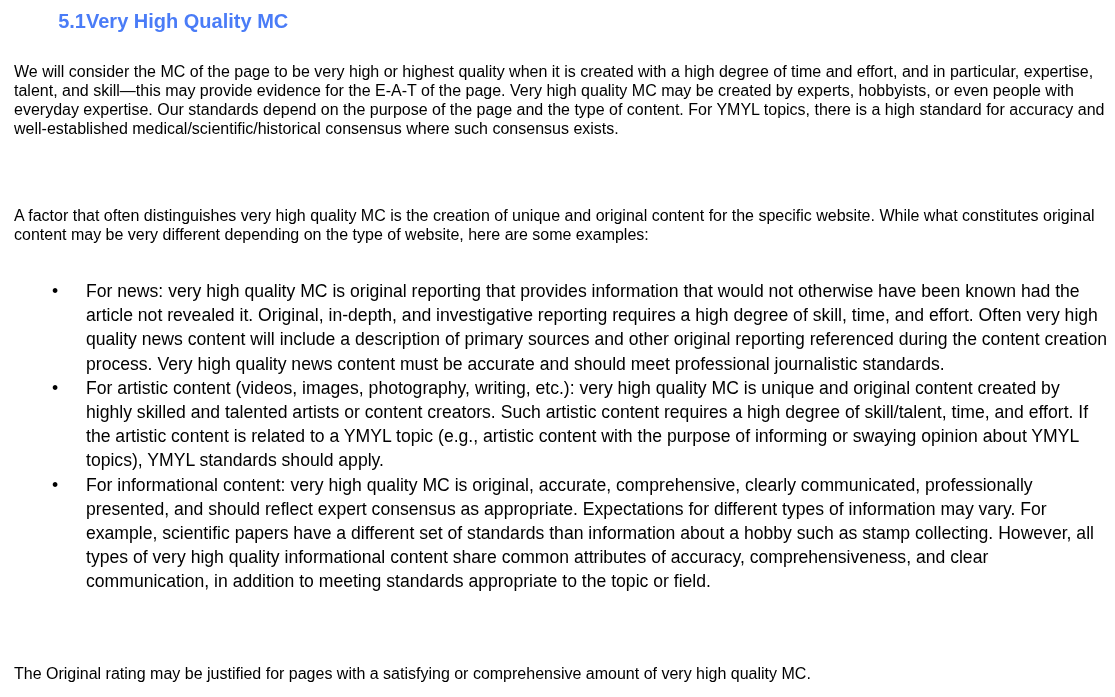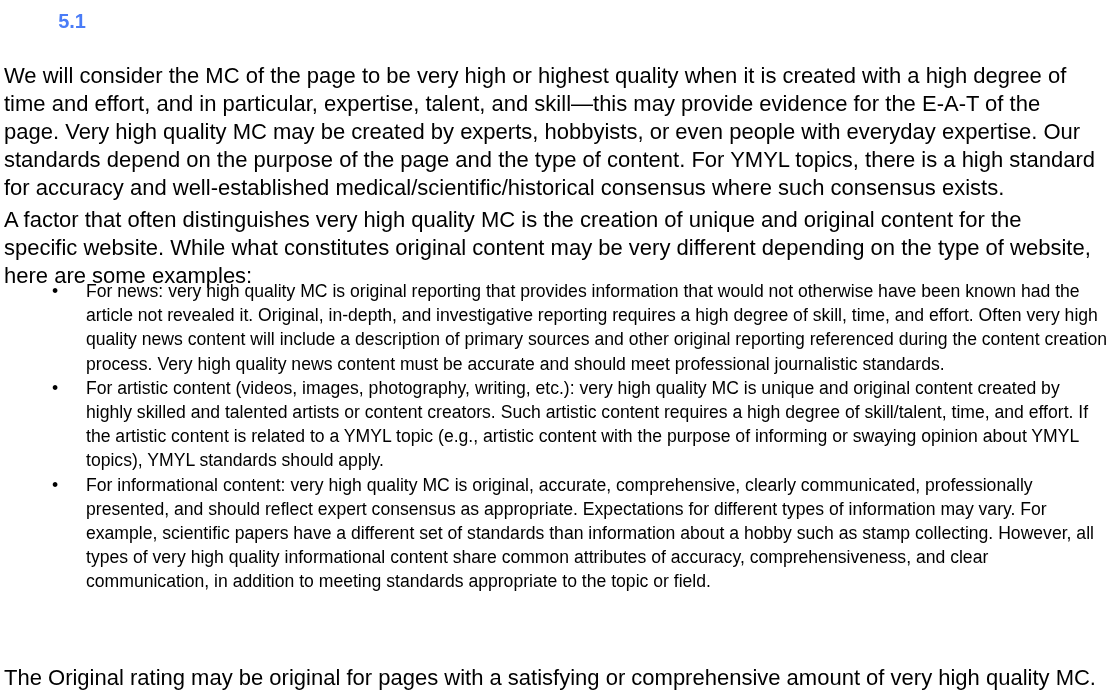--- a/index.html
+++ b/index.html
@@ -10,52 +10,53 @@
     position: relative;
   }
   .heading {
     position: absolute; left: 14px; top: 10px;
     font-size: 20px; font-weight: bold; color: #4a7cf7;
     display: flex;
     text-align: right;
   }
   .heading .num { width: 72px; }
   .para {
-    position: absolute; left: 4px; width: 1095px;
-    font-size: 22px; line-height: 28px; margin: 0;
+    position: absolute; left: 14px; width: 1095px;
+    font-size: 16px; line-height: 19px; margin: 0;
   }
   .p1 { top: 62px; }
   .p2 { top: 206px; }
   .list {
     position: absolute; left: 14px; top: 279px; width: 1095px;
     margin: 0; padding: 0; list-style: none;
     font-size: 17.6px; line-height: 24.2px;
   }
   .list li { position: relative; padding-left: 72px; }
   .list li .bullet {
     position: absolute; left: 38px; top: 0;
   }
   .p3 { top: 664px; }
   b { font-weight: normal; }
 </style>
 </head>
 <body>
 
 <div class="heading">
   <span class="num">5.1</span>
+  <span>Very High Quality MC</span>
 </div>
 
 <p class="para p1">We will consider the MC of the page to be very high or highest quality when it is created with a high degree of time and effort, and in particular, expertise, talent, and skill—this may provide evidence for the E-A-T of the page.  Very high quality MC may be created by experts, hobbyists, or even people with everyday expertise.  Our standards depend on the purpose of the page and the type of content.  For YMYL topics, there is a high standard for accuracy and well-established medical/scientific/historical consensus where such consensus exists.</p>
 <p class="para p2">A factor that often distinguishes very high quality MC is the creation of unique and original content for the specific website. While what constitutes original content may be very different depending on the type of website, here are some examples:</p>
 
 <ul class="list">
   <li>
     <span class="bullet">•</span><b>For news:</b><span> very high quality MC is original reporting that provides information that would not otherwise have been known had the article not revealed it.  Original, in-depth, and investigative reporting requires a high degree of skill, time, and effort.  Often very high quality news content will include a description of primary sources and other original reporting referenced during the content creation process. Very high quality news content must be accurate and should meet professional journalistic standards.</span>
   </li>
   <li>
     <span class="bullet">•</span><b>For artistic content</b><span> (videos, images, photography, writing, etc.): very high quality MC is unique and original content created by highly skilled and talented artists or content creators.  Such artistic content requires a high degree of skill/talent, time, and effort.  If the artistic content is related to a YMYL topic (e.g., artistic content with the purpose of informing or swaying opinion about YMYL topics), YMYL standards should apply.</span>
   </li>
   <li>
     <span class="bullet">•</span><b>For informational content:</b><span> very high quality MC is original, accurate, comprehensive, clearly communicated, professionally presented, and should reflect expert consensus as appropriate.  Expectations for different types of information may vary.  For example, scientific papers have a different set of standards than information about a hobby such as stamp collecting.  However, all types of very high quality informational content share common attributes of accuracy, comprehensiveness, and clear communication, in addition to meeting standards appropriate to the topic or field.</span>
   </li>
 </ul>
 
-<p class="para p3"><span>The </span><b>Original</b><span> rating may be original for pages with a satisfying or comprehensive amount of very high quality MC.</span></p>
+<p class="para p3"><span>The </span><b>Original</b><span> rating may be justified for pages with a satisfying or comprehensive amount of very high quality MC.</span></p>
 
 </body></html>

